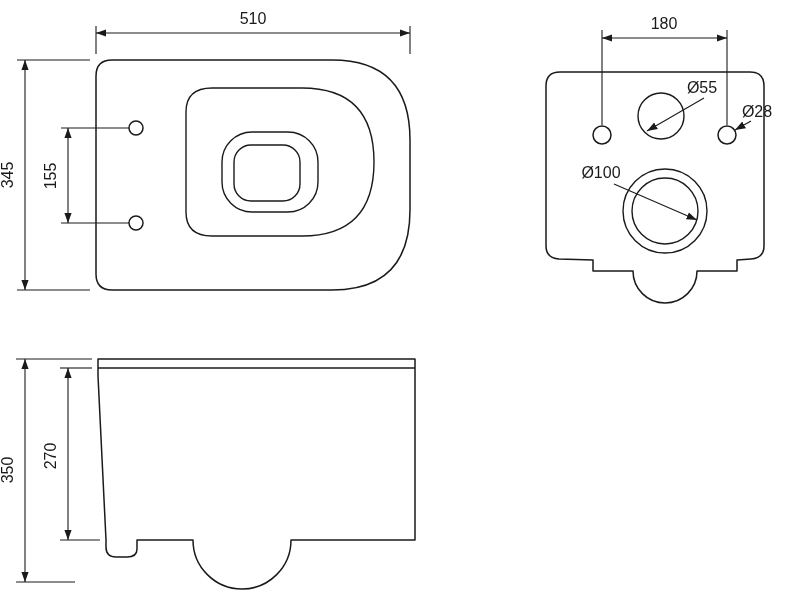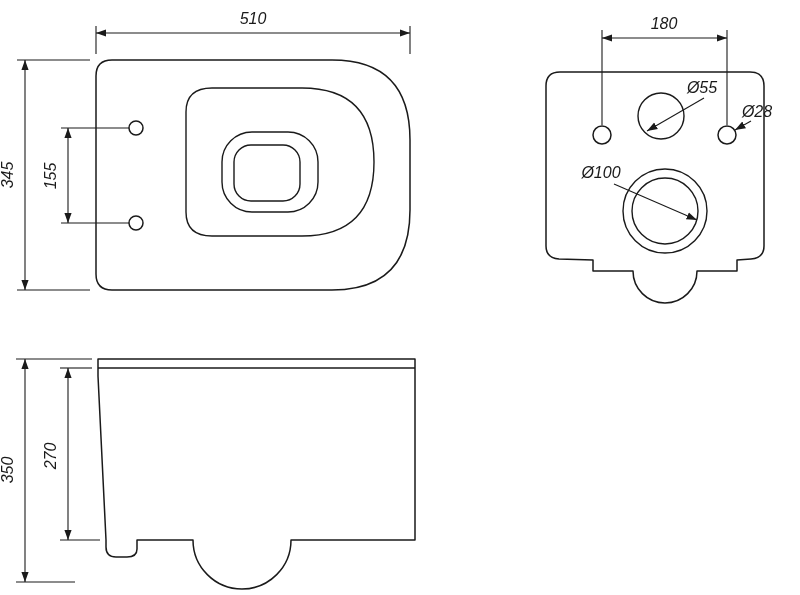--- a/index.html
+++ b/index.html
@@ -2,21 +2,20 @@
 <html><head>
 <meta charset="utf-8">
 <style>
   html, body { margin: 0; padding: 0; background: #ffffff; }
   .page {
     position: relative;
     width: 800px;
     height: 595px;
     background: #ffffff;
     overflow: hidden;
-    font-style: italic;
   }
   svg { display: block; }
   .outline {
     fill: none;
     stroke: #1a1a1a;
     stroke-width: 1.5;
     stroke-linejoin: round;
     stroke-linecap: round;
   }
   .thin {

